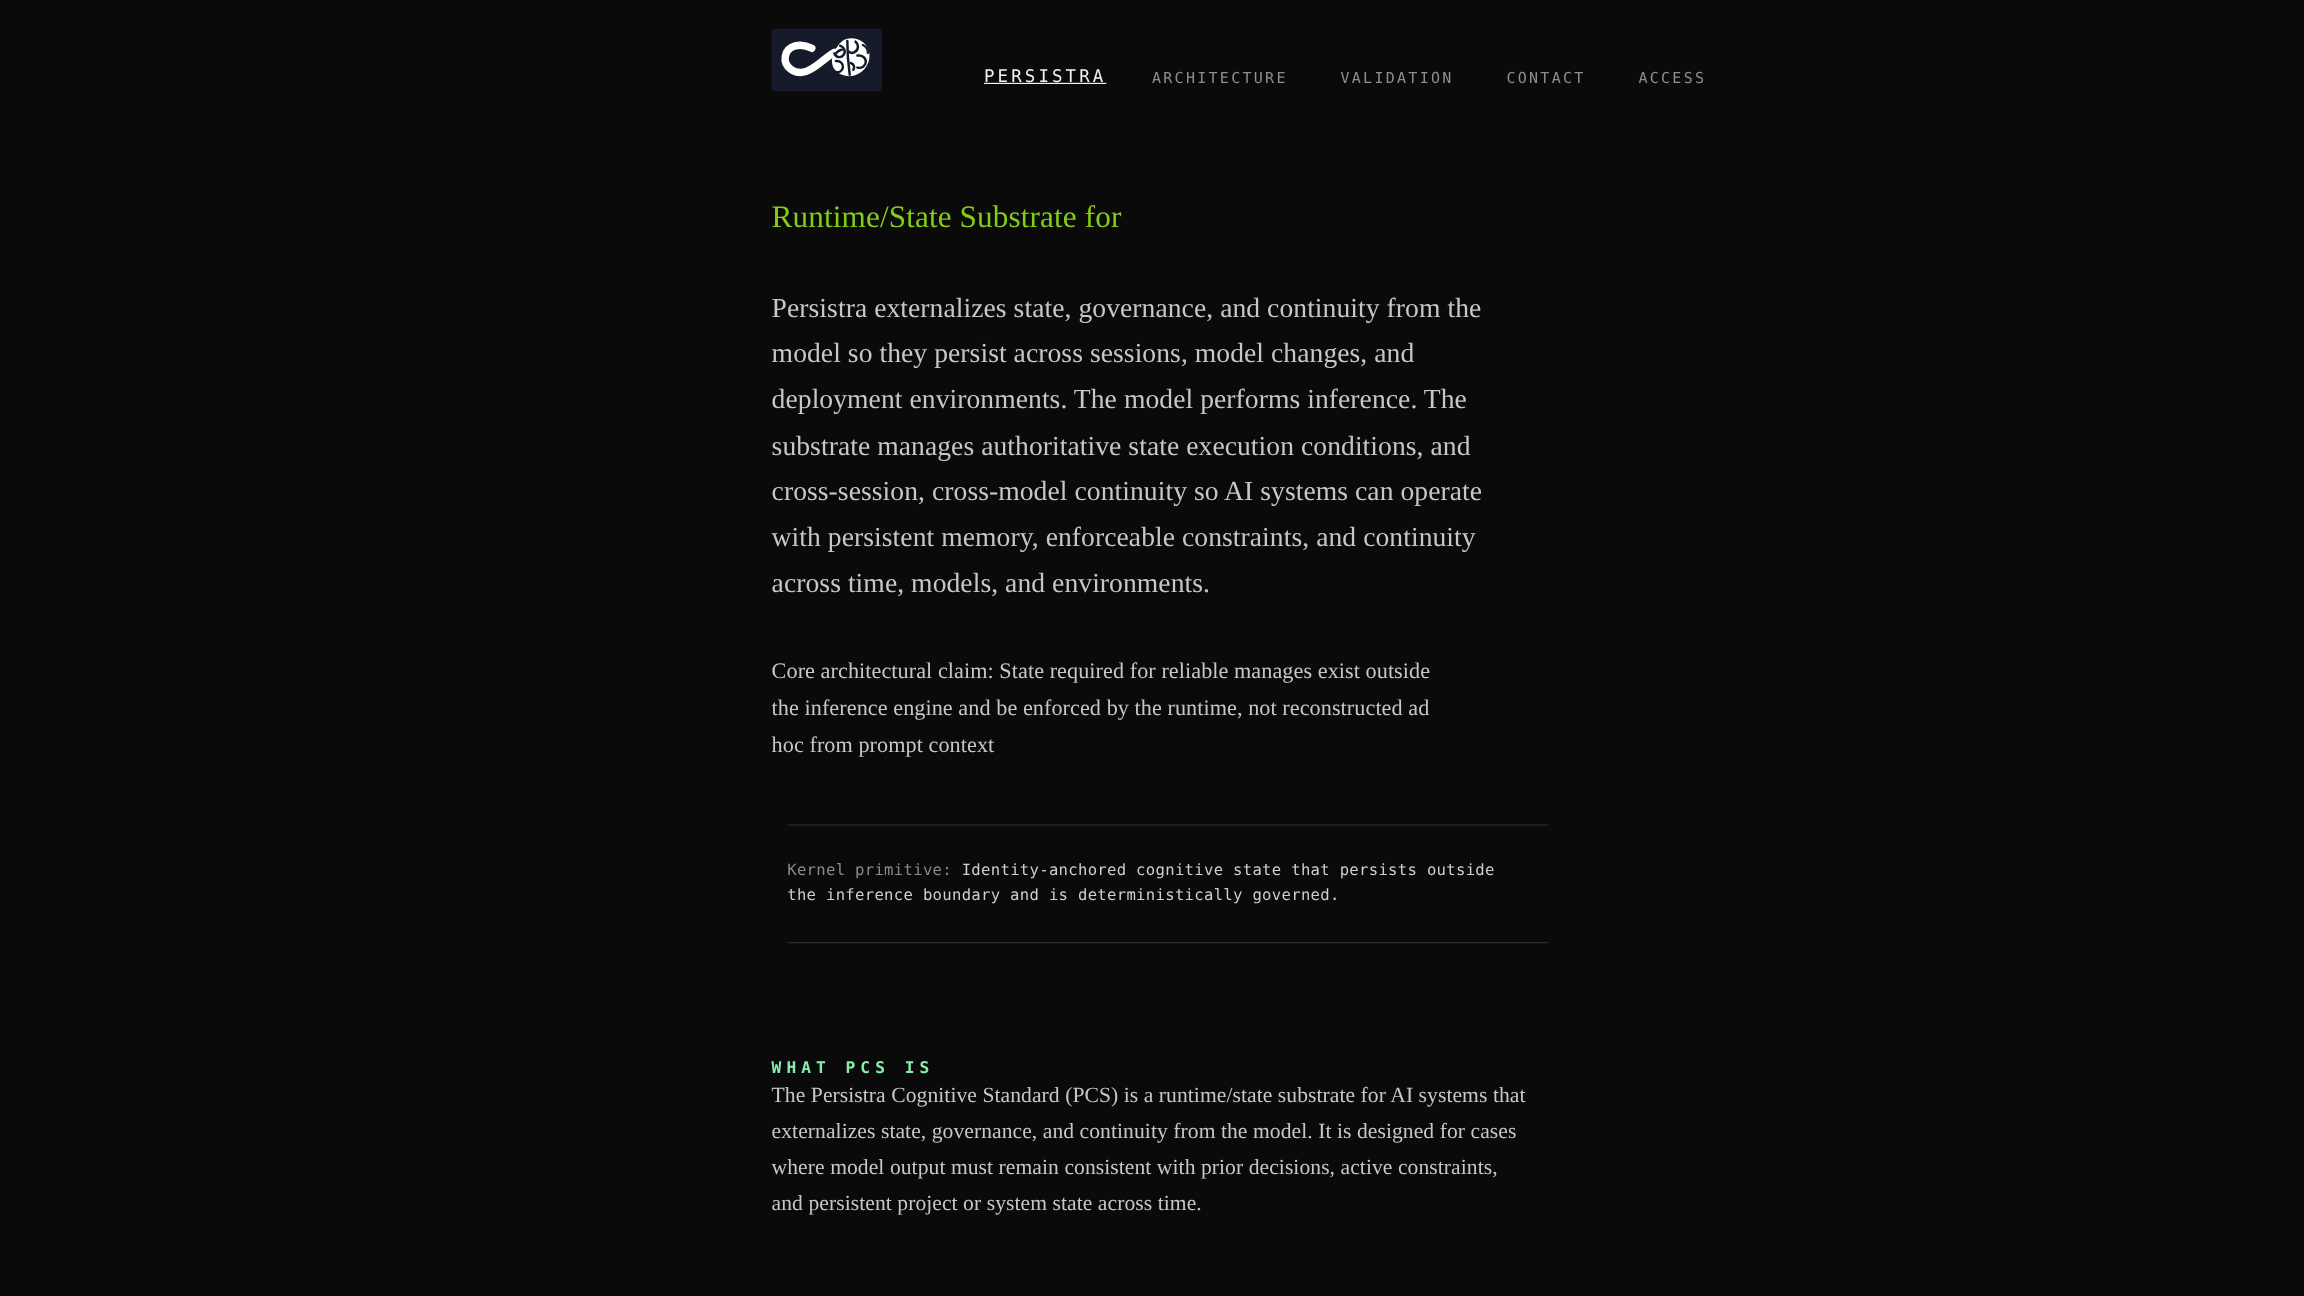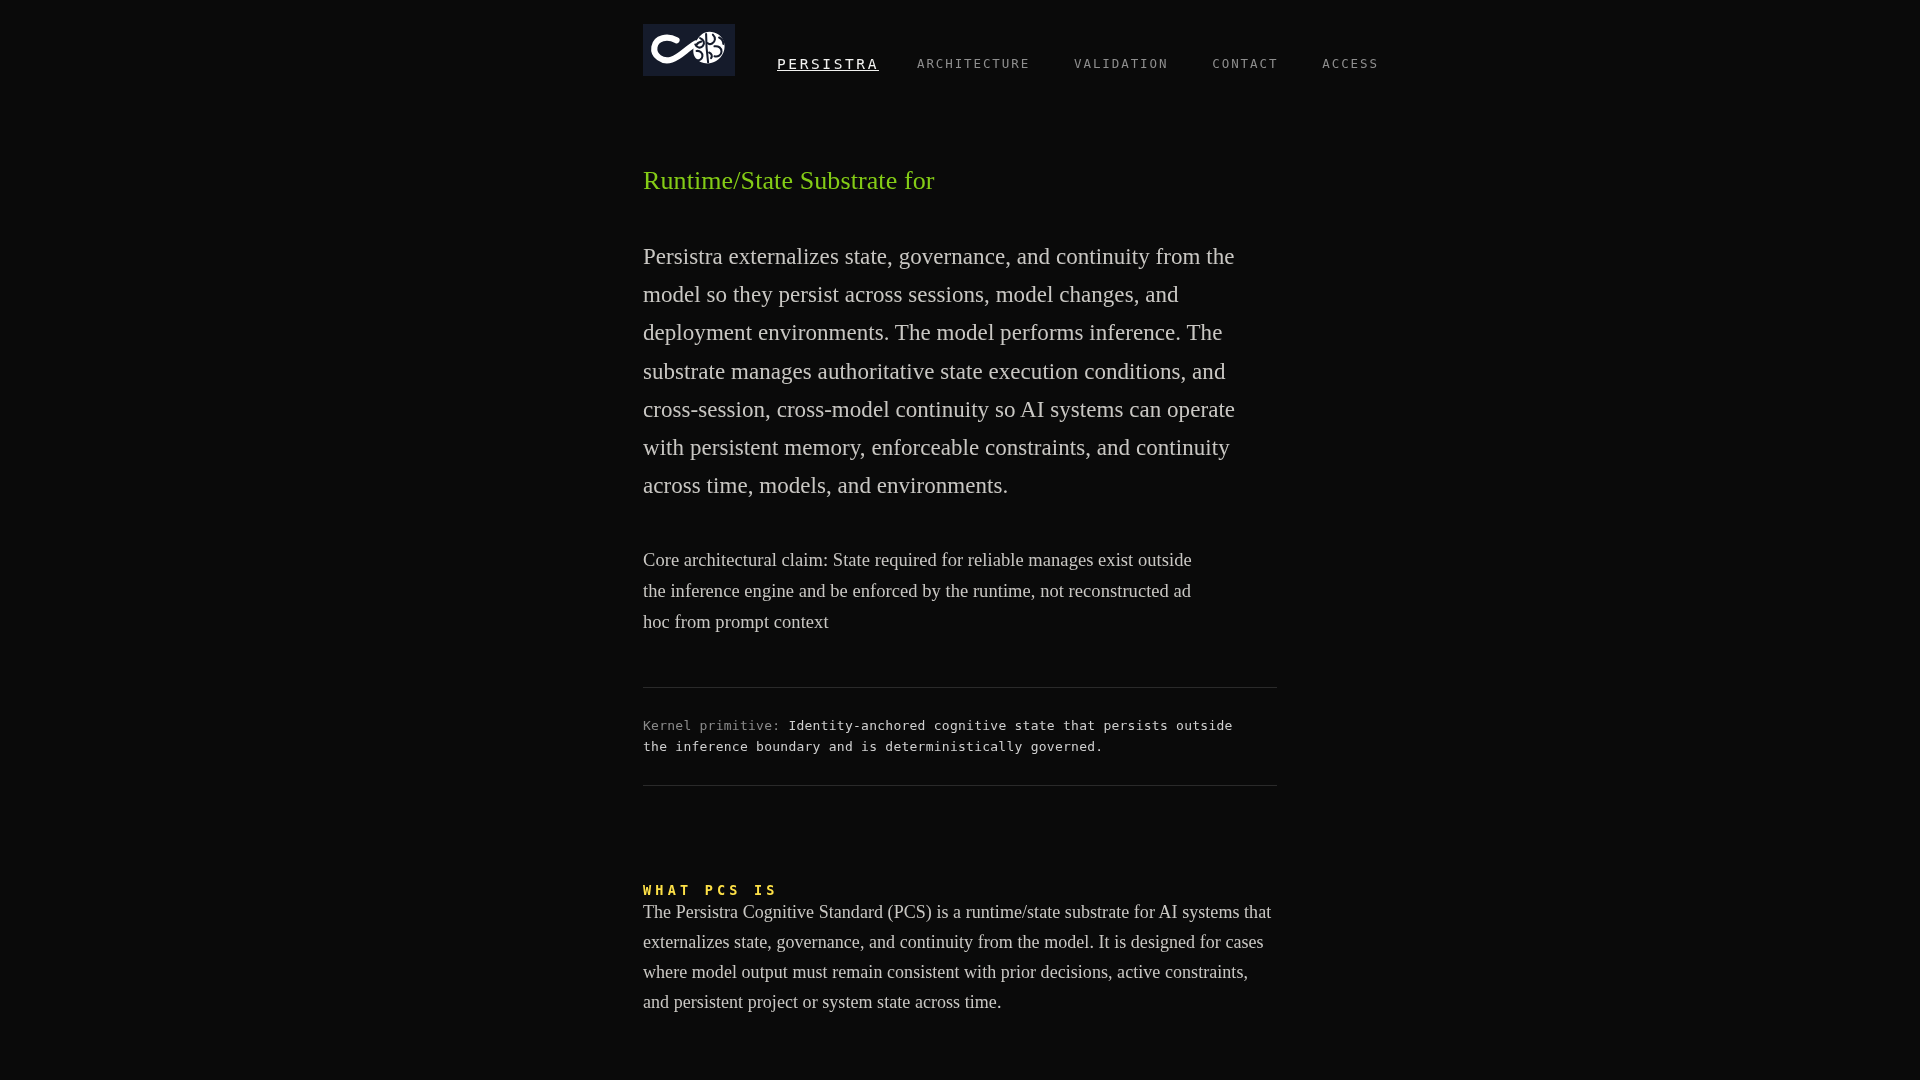--- a/index.html
+++ b/index.html
@@ -43,22 +43,23 @@
     height:52px;
     background:#151b2b;
     display:block;
     flex:0 0 auto;
     line-height:0;
   }
   .logo-mark svg { display:block; width:92px; height:52px; }
 
   .nav {
     display:flex;
-    align-items:flex-start;
+    align-items:center;
     padding-bottom:4px;
+    padding-left:43px;
   }
   .brand {
     font-family:"DejaVu Sans Mono", monospace;
     font-size:14.5px;
     letter-spacing:2.6px;
     color:#f2f2f0;
     margin-left:42px;
     white-space:nowrap;
   }
   .nav-links {
@@ -107,39 +108,39 @@
     letter-spacing:0.05px;
   }
 
   
   .rule {
     border:0;
     border-top:1px solid #2a2a2a;
     margin:0;
     width:634px;
   }
-  .kernel-block { margin-top:50px; }
+  .kernel-block { margin-top:50px;margin-left:13px; }
   .kernel-body {
     padding:27px 0 28px 0;
     font-family:"DejaVu Sans Mono", monospace;
     font-size:13px;
     line-height:1.62;
     color:#cfcfcf;
     letter-spacing:0.25px;
     max-width:620px;
   }
   .kernel-label { color:#8a8a8a; }
 
   
   .section { padding-top:96px; }
   .section-kicker {
     font-family:"DejaVu Sans Mono", monospace;
     font-size:13.5px;
     letter-spacing:4.2px;
-    color:#fde047;
+    color:#86efac;
     text-transform:uppercase;
   }
   .section-body {
     font-size:18px;
     line-height:1.66;
     color:#c9c7c3;
     max-width:634px;
     letter-spacing:0.05px;
   }
 </style>

